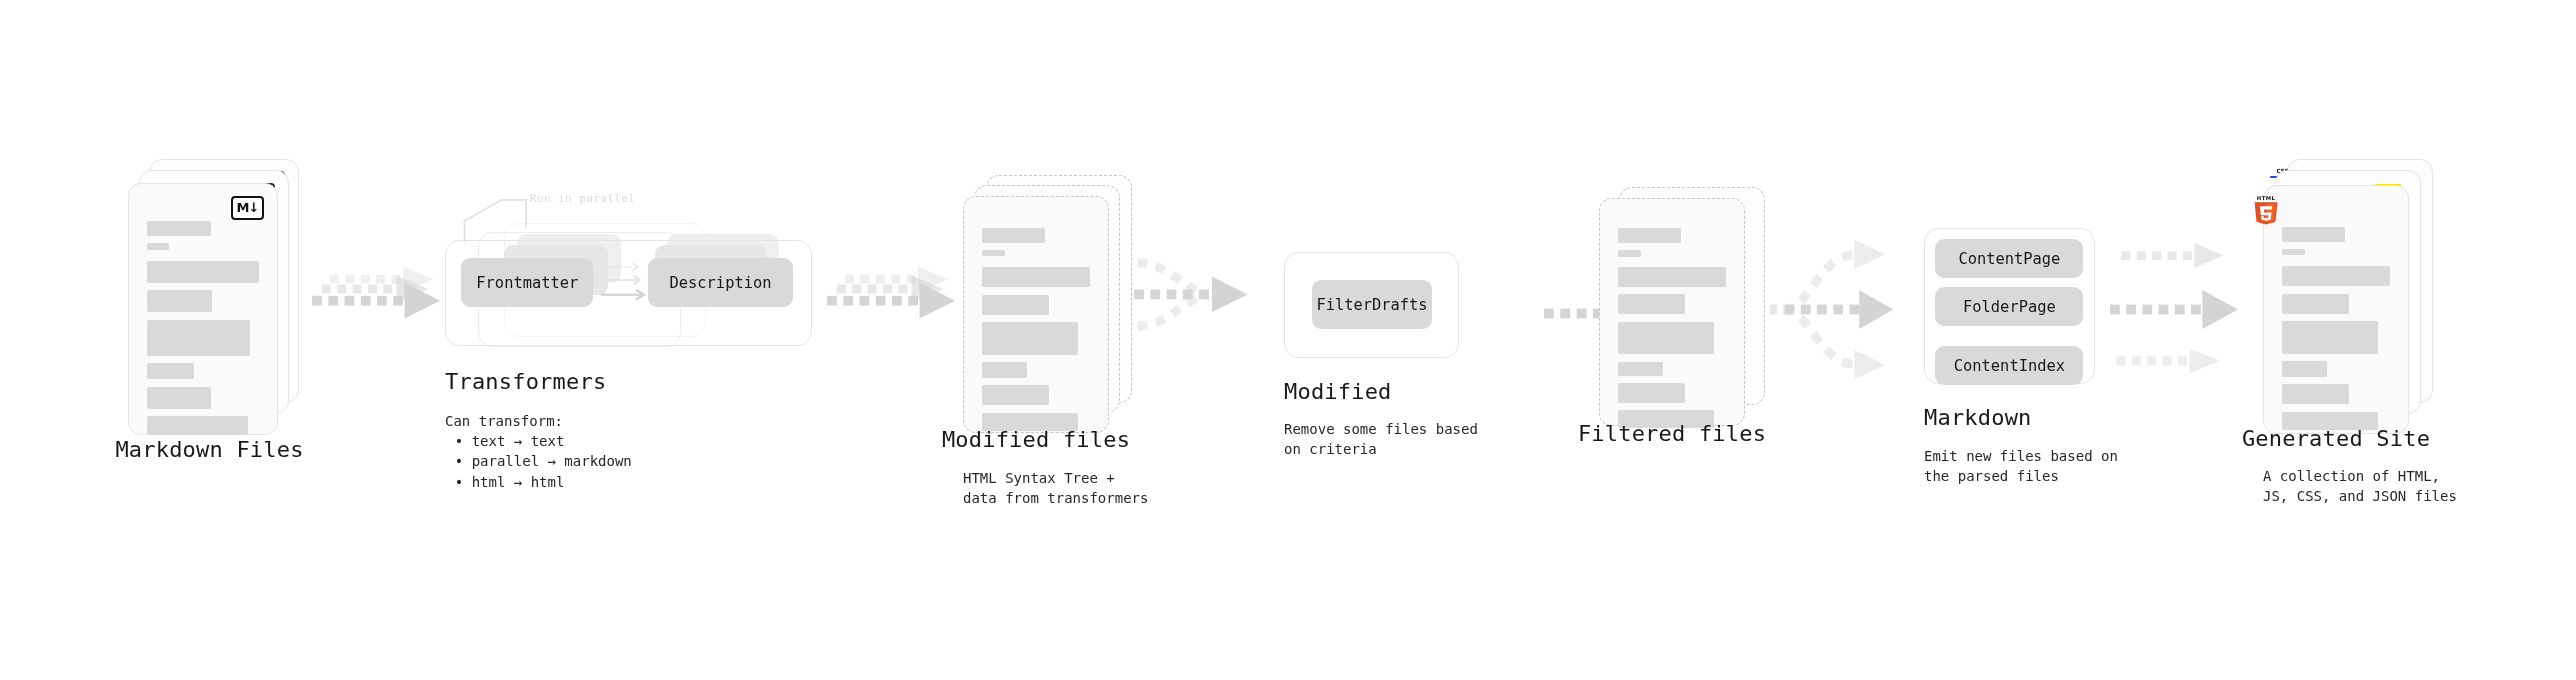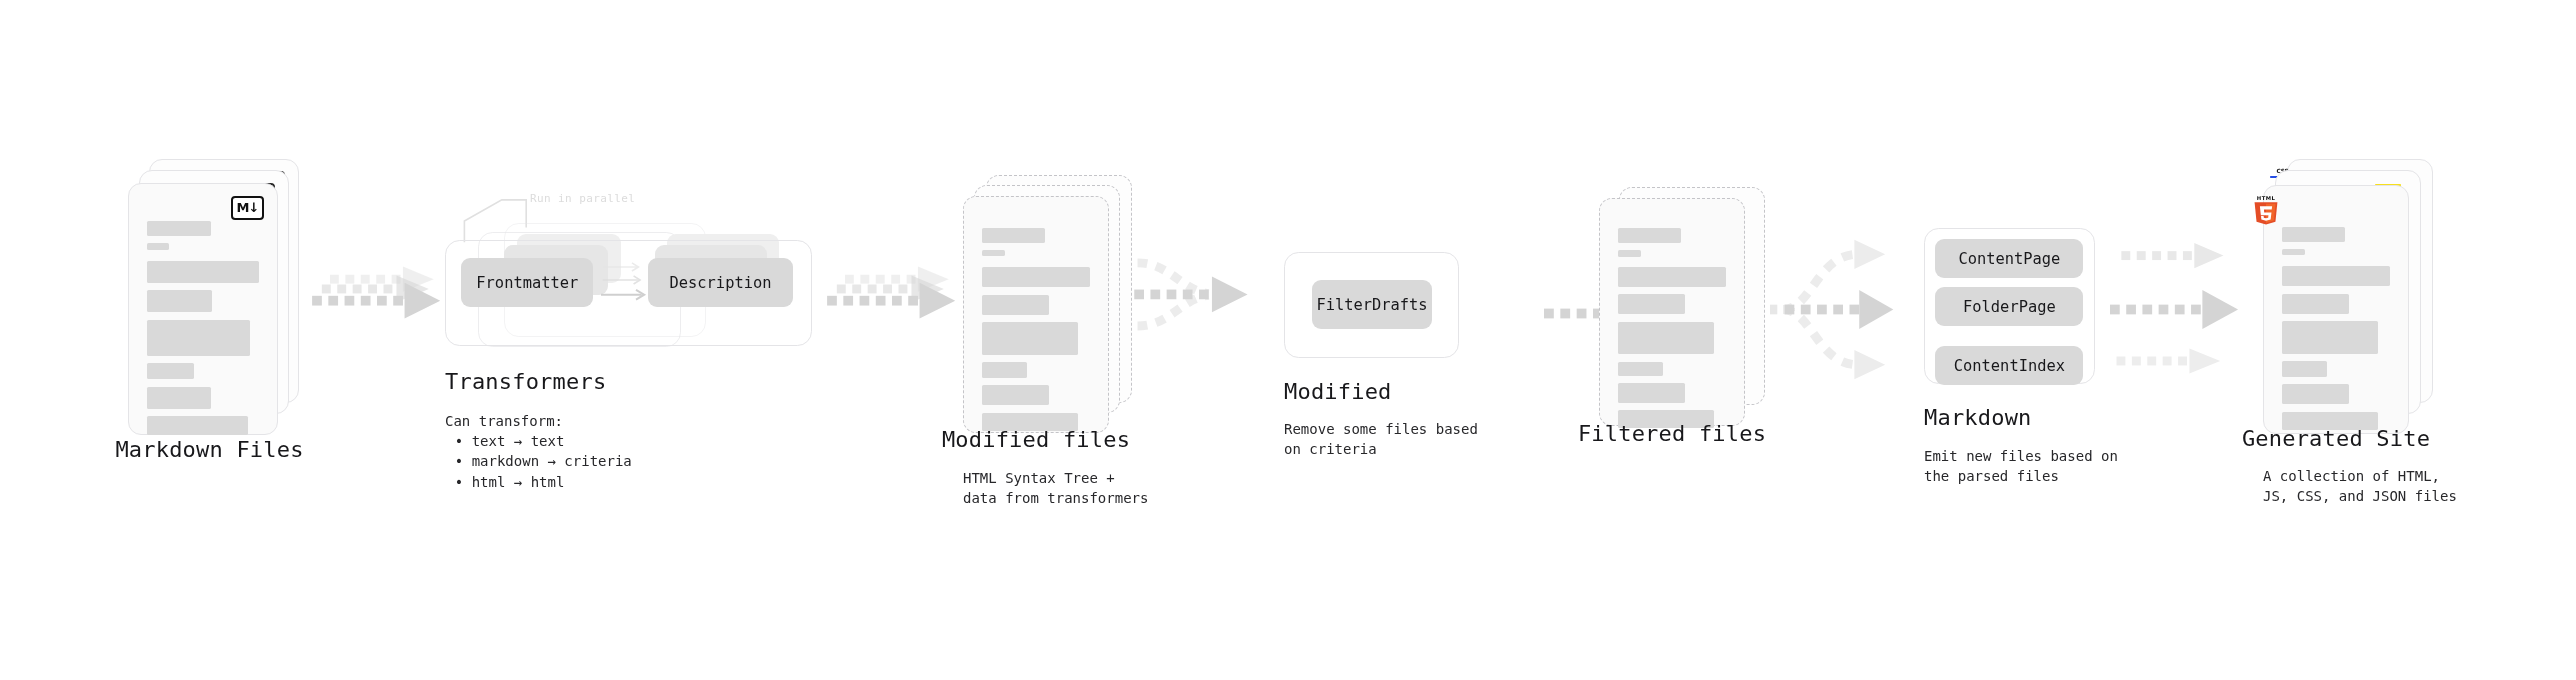--- a/index.html
+++ b/index.html
@@ -169,21 +169,21 @@
       </g>
     </svg>
 
     <div class="chip" style="left:16.3px;top:63px;width:132px;height:49px;">Frontmatter</div>
     <div class="chip" style="left:203px;top:63px;width:145px;height:49px;">Description</div>
 
     <div class="title" style="position:absolute;left:0px;top:174px;">Transformers</div>
     <div class="subtitle" style="position:absolute;left:0px;top:216px;">Can transform:</div>
     <div class="bullets" style="position:absolute;left:9.8px;top:236px;">
       <div>• text → text</div>
-      <div>• markdown → criteria</div>
+      <div>• parallel → markdown</div>
       <div>• html → html</div>
     </div>
   </div>
 
   <div class="node" style="left:827px;top:265px;">
     <svg width="130" height="73" viewBox="0 0 160 90">
       <g fill="#d4d4d4" opacity="0.35">
         <rect x="22" y="12" width="11" height="11"></rect>
           <rect x="41" y="12" width="11" height="11"></rect>
         <rect x="60" y="12" width="11" height="11"></rect>

